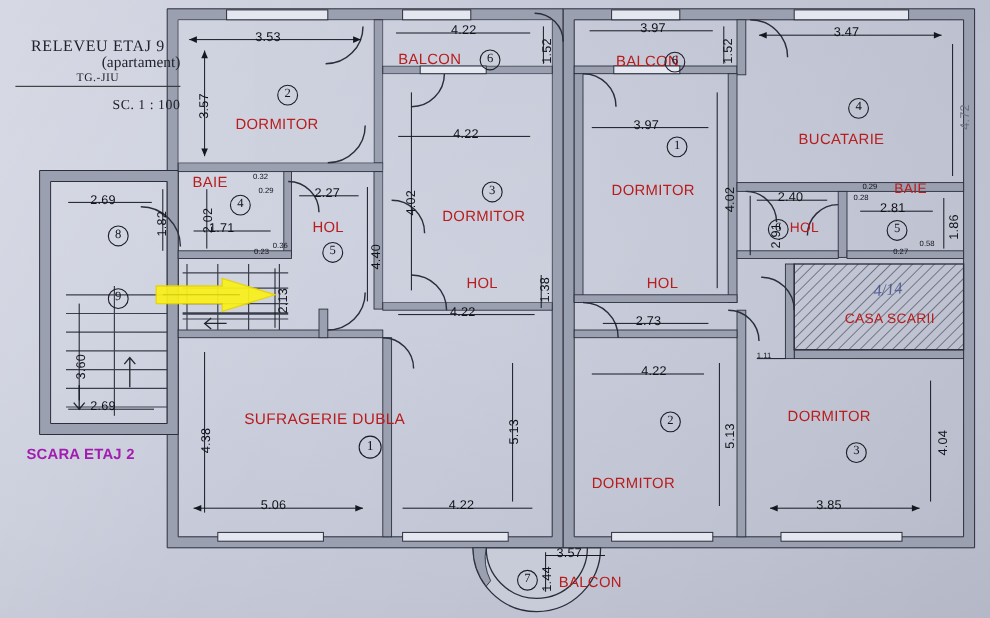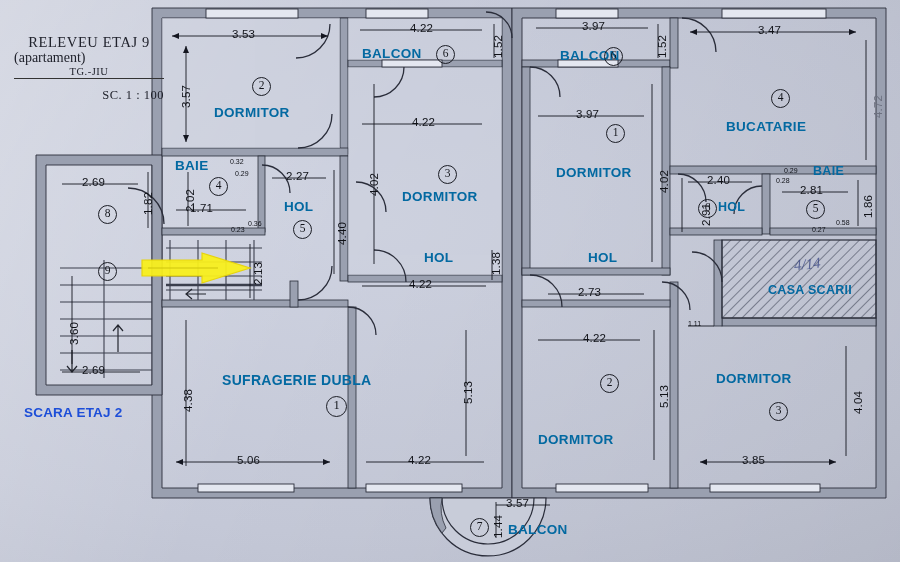--- a/index.html
+++ b/index.html
@@ -12,31 +12,31 @@
   
   #paper{position:absolute;inset:0;
     background:
       linear-gradient(115deg, rgba(255,255,255,.30) 0%, rgba(255,255,255,0) 38%, rgba(0,0,0,.05) 100%),
       radial-gradient(120% 95% at 42% 40%, #ced2e0 0%, #c4c8d7 58%, #b8bccb 100%);
   }
   #plan{position:absolute;inset:0;}
   .tblock{position:absolute;color:#20222c;}
   .t-main{left:14px;top:34px;width:150px;text-align:center;
     font-family:"Liberation Serif", serif;font-size:14.5px;letter-spacing:.6px;}
-  .t-sub{left:14px;top:50px;width:150px;text-align:left;
+  .t-sub{left:14px;top:50px;width:150px;text-align:right;
     font-family:"Liberation Serif", serif;font-size:14px;}
   .t-city{left:14px;top:66px;width:150px;text-align:center;
     font-family:"Liberation Serif", serif;font-size:10.5px;letter-spacing:.5px;
     border-bottom:1px solid #333;padding-bottom:1px;}
   .t-scale{left:14px;top:88px;width:150px;text-align:right;
     font-family:"Liberation Serif", serif;font-size:12.5px;letter-spacing:.5px;}
-  .scara-lbl{left:24px;top:405px;font-size:13.5px;font-weight:700;color:#1d4ed8;letter-spacing:.2px;}
+  .scara-lbl{left:24px;top:405px;font-size:13.5px;font-weight:700;color:#a21caf;letter-spacing:.2px;}
 
   
-  .rn{position:absolute;font-weight:700;color:#0369a1;white-space:nowrap;
+  .rn{position:absolute;font-weight:400;color:#b91c1c;white-space:nowrap;
       font-size:13.5px;letter-spacing:.3px;}
   .rn.sm{font-size:12.5px;}
   .rn.lg{font-size:14px;}
   
   .cn{position:absolute;width:17px;height:17px;border:1.4px solid #1b1d25;border-radius:50%;
       font-size:11.5px;line-height:15px;text-align:center;color:#12141a;
       font-family:"Liberation Serif", serif;}
   .cn.big{width:19px;height:19px;line-height:17px;font-size:12.5px;}
   
   .dim{position:absolute;font-size:11.5px;color:#101218;white-space:nowrap;

